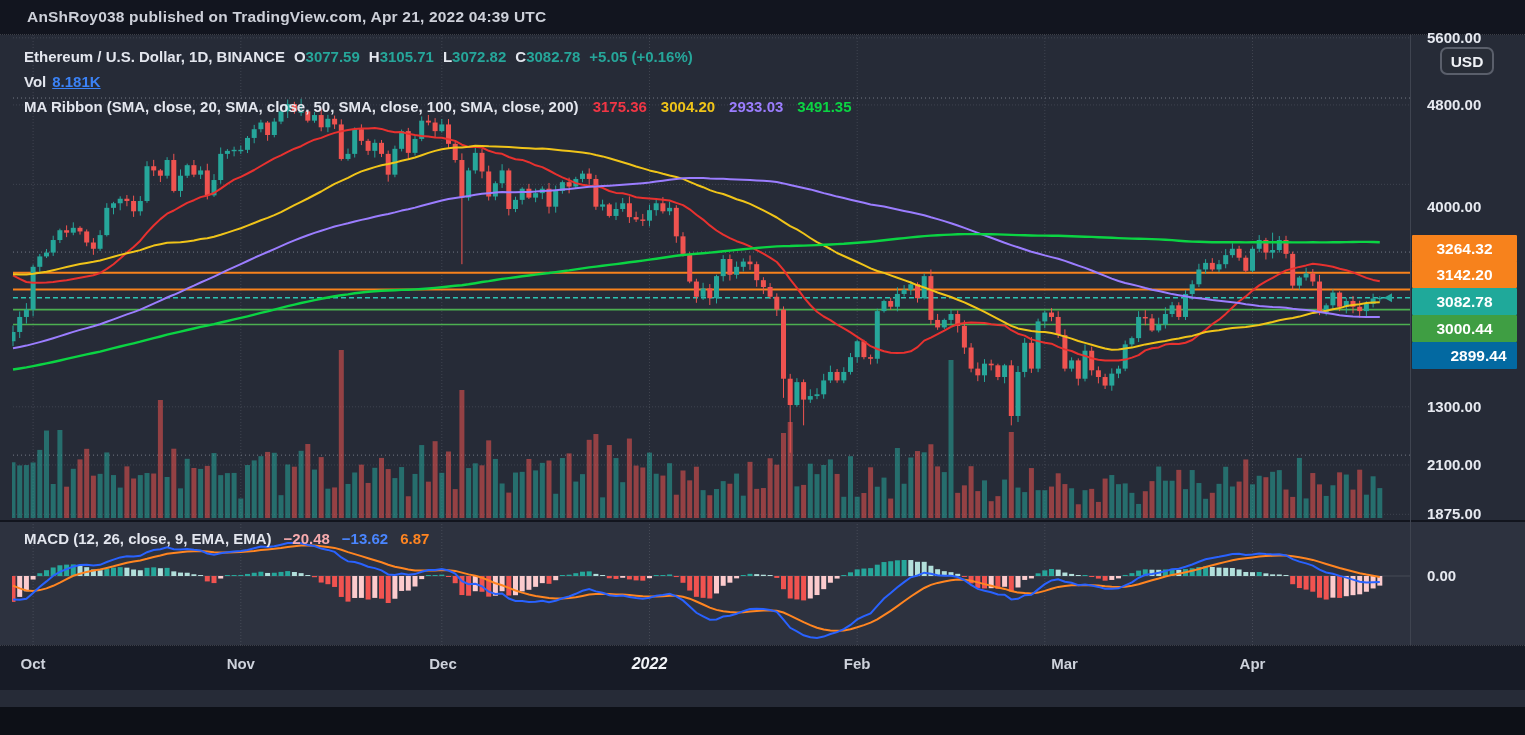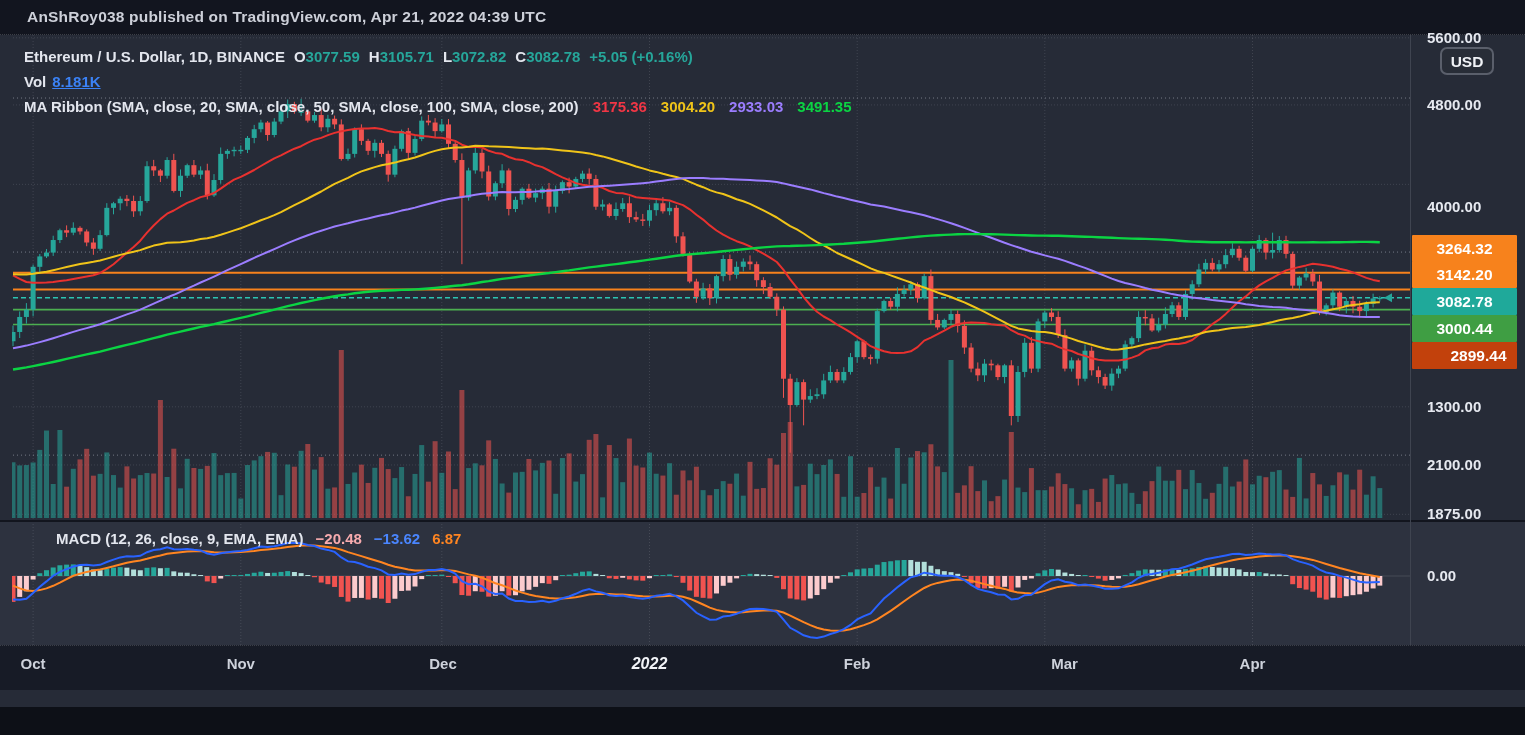--- a/index.html
+++ b/index.html
@@ -19,21 +19,21 @@
   #footer-bar{top:690px;height:45px;background:#1b1f2a;border-top:2px solid #0e1118;}
   #brand{position:absolute;left:38px;top:9px;display:flex;align-items:center;gap:9px;cursor:pointer;}
   #brand svg{display:block;}
   #brand .brand-text{font-size:18.5px;font-weight:700;color:#abafbb;letter-spacing:.2px;}
   .legend{position:absolute;z-index:3;white-space:nowrap;font-size:15px;font-weight:600;color:#e3e6ee;}
   .legend .val{margin-left:6px;}
   .legend .ohlc-letter{margin-left:9px;color:#e3e6ee;font-weight:700;}
   #legend-symbol{left:24px;top:48px;}
   #legend-vol{left:24px;top:73px;}
   #legend-ma{left:24px;top:98px;}
-  #legend-macd{left:24px;top:530px;margin-left:32px;}
+  #legend-macd{left:24px;top:530px;}
   .axis-el{position:absolute;z-index:3;}
   .tick-label{left:1427px;width:92px;font-size:15px;font-weight:600;color:#e6e9f0;}
   .price-label{left:1412px;width:105px;height:27px;line-height:27px;text-align:center;
     font-size:15.5px;font-weight:700;color:#fff;border-radius:1px;}
   #usd-badge{left:1440px;top:47px;width:54px;height:28px;border:2px solid #5a5f6b;border-radius:7px;
     background:rgba(41,45,56,0.88);color:#f0f2f6;font-size:15.5px;font-weight:700;text-align:center;line-height:25px;cursor:pointer;}
   #axis-divider{left:1410px;top:35px;width:1px;height:610px;background:#3f4450;z-index:2;position:absolute;}
   #pane-divider{left:0px;top:520px;width:1525px;height:2px;background:#12151e;z-index:2;position:absolute;}
 </style>
 </head>
@@ -940,21 +940,21 @@
       <div class="axis-el tick-label" style="top: 95.9513px;">4800.00</div>
       <div class="axis-el tick-label" style="top: 158px; margin-top: 40px;">4000.00</div>
       <div class="axis-el tick-label" style="top: 397.824px;">1300.00</div>
       <div class="axis-el tick-label" style="top: 455.978px;">2100.00</div>
       <div class="axis-el tick-label" style="top: 505.334px;">1875.00</div>
       <div class="axis-el tick-label" style="top: 567px;">0.00</div>
       <div class="axis-el price-label" style="top: 234.5px; background: rgb(247, 130, 28);">3264.32</div>
       <div class="axis-el price-label" style="top: 260.5px; background: rgb(247, 130, 28);">3142.20</div>
       <div class="axis-el price-label" style="top: 287.5px; background: rgb(31, 169, 154);">3082.78</div>
       <div class="axis-el price-label" style="top: 314.5px; background: rgb(63, 158, 67);">3000.44</div>
-      <div class="axis-el price-label" style="top: 341.5px; background: #c2410c; padding-left: 28px;">2899.44</div>
+      <div class="axis-el price-label" style="top: 341.5px; background: #0369a1; padding-left: 28px;">2899.44</div>
     </div>
   <div id="usd-badge" class="axis-el">USD</div>
 
   <div id="time-axis" class="strip">
       <div class="month-label" style="left: 33.1px;">Oct</div>
       <div class="month-label" style="left: 240.8px;">Nov</div>
       <div class="month-label" style="left: 443px;">Dec</div>
       <div class="month-label bold" style="left: 649.5px;">2022</div>
       <div class="month-label" style="left: 857.2px;">Feb</div>
       <div class="month-label" style="left: 1044px; padding-left: 41px;">Mar</div>

